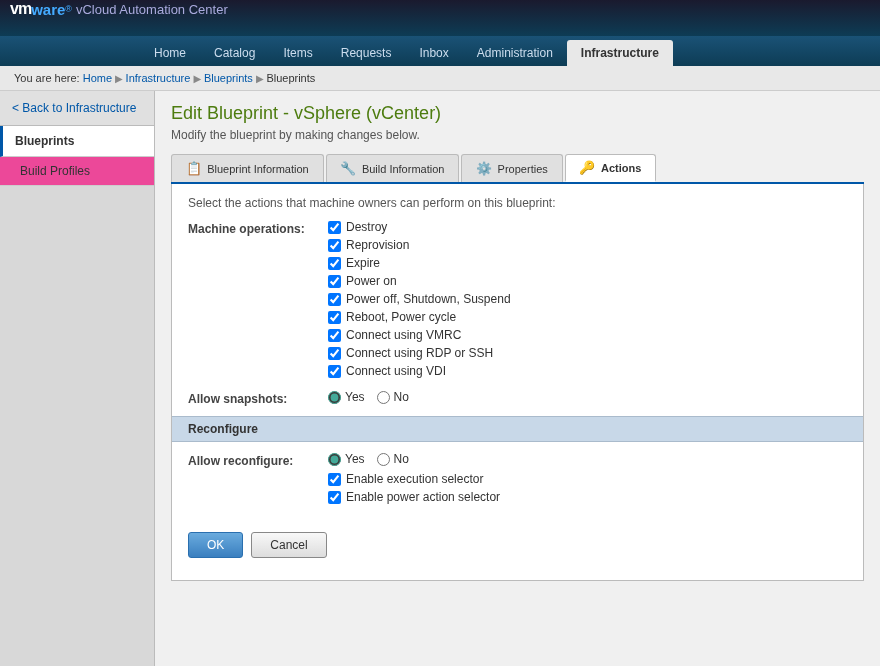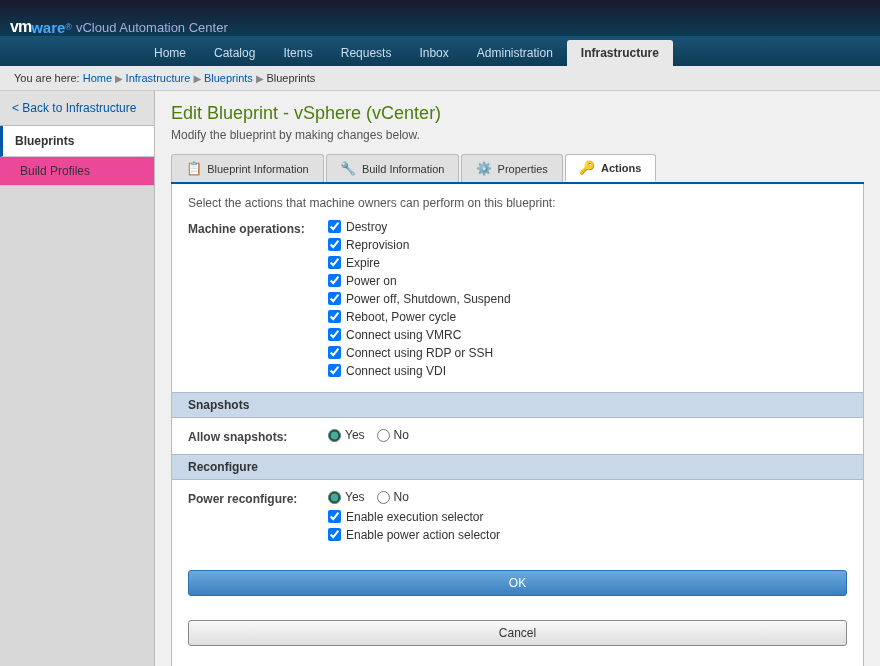--- a/index.html
+++ b/index.html
@@ -1,19 +1,19 @@
 <!DOCTYPE html>
 <html><head>
   <meta charset="utf-8">
   <style>
     * { margin: 0; padding: 0; box-sizing: border-box; }
     body { font-family: Arial, sans-serif; font-size: 12px; background: #f0f0f0; width: 880px; height: 666px; overflow: hidden; }
 
     
-    .header { background: linear-gradient(to bottom, #1a1a2e, #0d3c55); height: 36px; display: flex; align-items: flex-end; padding: 0 10px; }
+    .header { background: linear-gradient(to bottom, #1a1a2e, #0d3c55); height: 36px; display: flex; align-items: flex-start; padding: 0 10px; }
 
     
     .navbar { background: linear-gradient(to bottom, #1a5276, #0d3c55); height: 30px; display: flex; align-items: flex-end; padding-left: 140px; }
     .nav-item { color: #cde; font-size: 12px; padding: 0 14px; height: 26px; line-height: 26px; cursor: pointer; border-radius: 3px 3px 0 0; text-decoration: none; }
     .nav-item.active { background: #e8e8e8; color: #333; font-weight: bold; }
 
     
     .breadcrumb-bar { background: #e8e8e8; padding: 6px 14px; font-size: 11px; color: #333; border-bottom: 1px solid #ccc; }
     .breadcrumb-bar a { color: #0057a8; text-decoration: none; }
     .breadcrumb-bar .arrow { color: #888; font-size: 10px; }
@@ -43,31 +43,31 @@
     
     .tab-content { background: #fff; border: 1px solid #bbb; border-top: none; padding: 12px 16px; }
 
     .section-header { font-size: 12px; color: #555; margin-bottom: 10px; }
 
     
     .form-group { display: flex; align-items: flex-start; margin-bottom: 6px; }
     .form-label { width: 140px; font-size: 12px; color: #444; padding-top: 2px; font-weight: bold; }
     .form-controls { flex: 1; }
 
-    .checkbox-row { display: flex; align-items: flex-start; gap: 5px; margin-bottom: 4px; font-size: 12px; color: #333; }
+    .checkbox-row { display: flex; align-items: center; gap: 5px; margin-bottom: 4px; font-size: 12px; color: #333; }
     .checkbox-row input[type=checkbox] { margin: 0; }
 
     .section-divider { background: #c8d8e8; padding: 5px 10px; font-size: 12px; font-weight: bold; color: #333; margin: 10px -16px; padding-left: 16px; border-top: 1px solid #aabbcc; border-bottom: 1px solid #aabbcc; }
 
     .radio-row { display: flex; align-items: center; gap: 12px; font-size: 12px; color: #333; }
     .radio-option { display: flex; align-items: center; gap: 4px; }
     .radio-option input[type=radio] { margin: 0; accent-color: #4a9; }
 
     
-    .btn-row { display: flex; gap: 24px; margin-top: 14px; padding: 10px 0; flex-direction: column; }
+    .btn-row { display: flex; gap: 8px; margin-top: 14px; padding: 10px 0; }
     .btn { padding: 5px 18px; font-size: 12px; cursor: pointer; border-radius: 3px; border: 1px solid #888; background: linear-gradient(to bottom, #f8f8f8, #ddd); color: #333; }
     .btn-primary { background: linear-gradient(to bottom, #6aabde, #3a7fbf); border-color: #2a6faf; color: #fff; }
 
     
     .vm-logo { display: flex; align-items: center; }
     .vm-text { color: white; font-size: 16px; font-weight: 900; letter-spacing: -1px; }
     .vm-r { color: #4af; font-size: 9px; vertical-align: super; }
     .vm-product { color: #aad; font-size: 13px; margin-left: 4px; }
   </style>
 </head>
@@ -174,40 +174,39 @@
             <input type="checkbox" checked="" style="">
             <span>Connect using RDP or SSH</span>
           </div>
           <div class="checkbox-row">
             <input type="checkbox" checked="" style="">
             <span>Connect using VDI</span>
           </div>
         </div>
       </div>
 
-      <div class="section-divider">Snapshots</div>
       <div class="form-group" style="margin-top:8px;">
         <div class="form-label">Allow snapshots:</div>
         <div class="form-controls">
           <div class="radio-row">
             <div class="radio-option">
               <input type="radio" name="snapshots" checked="" style="">
               <span>Yes</span>
             </div>
             <div class="radio-option">
               <input type="radio" name="snapshots" style="">
               <span>No</span>
             </div>
           </div>
         </div>
       </div>
 
       <div class="section-divider">Reconfigure</div>
       <div class="form-group" style="margin-top:8px;">
-        <div class="form-label">Power reconfigure:</div>
+        <div class="form-label">Allow reconfigure:</div>
         <div class="form-controls">
           <div class="radio-row">
             <div class="radio-option">
               <input type="radio" name="reconfigure" checked="" style="">
               <span>Yes</span>
             </div>
             <div class="radio-option">
               <input type="radio" name="reconfigure" style="">
               <span>No</span>
             </div>

